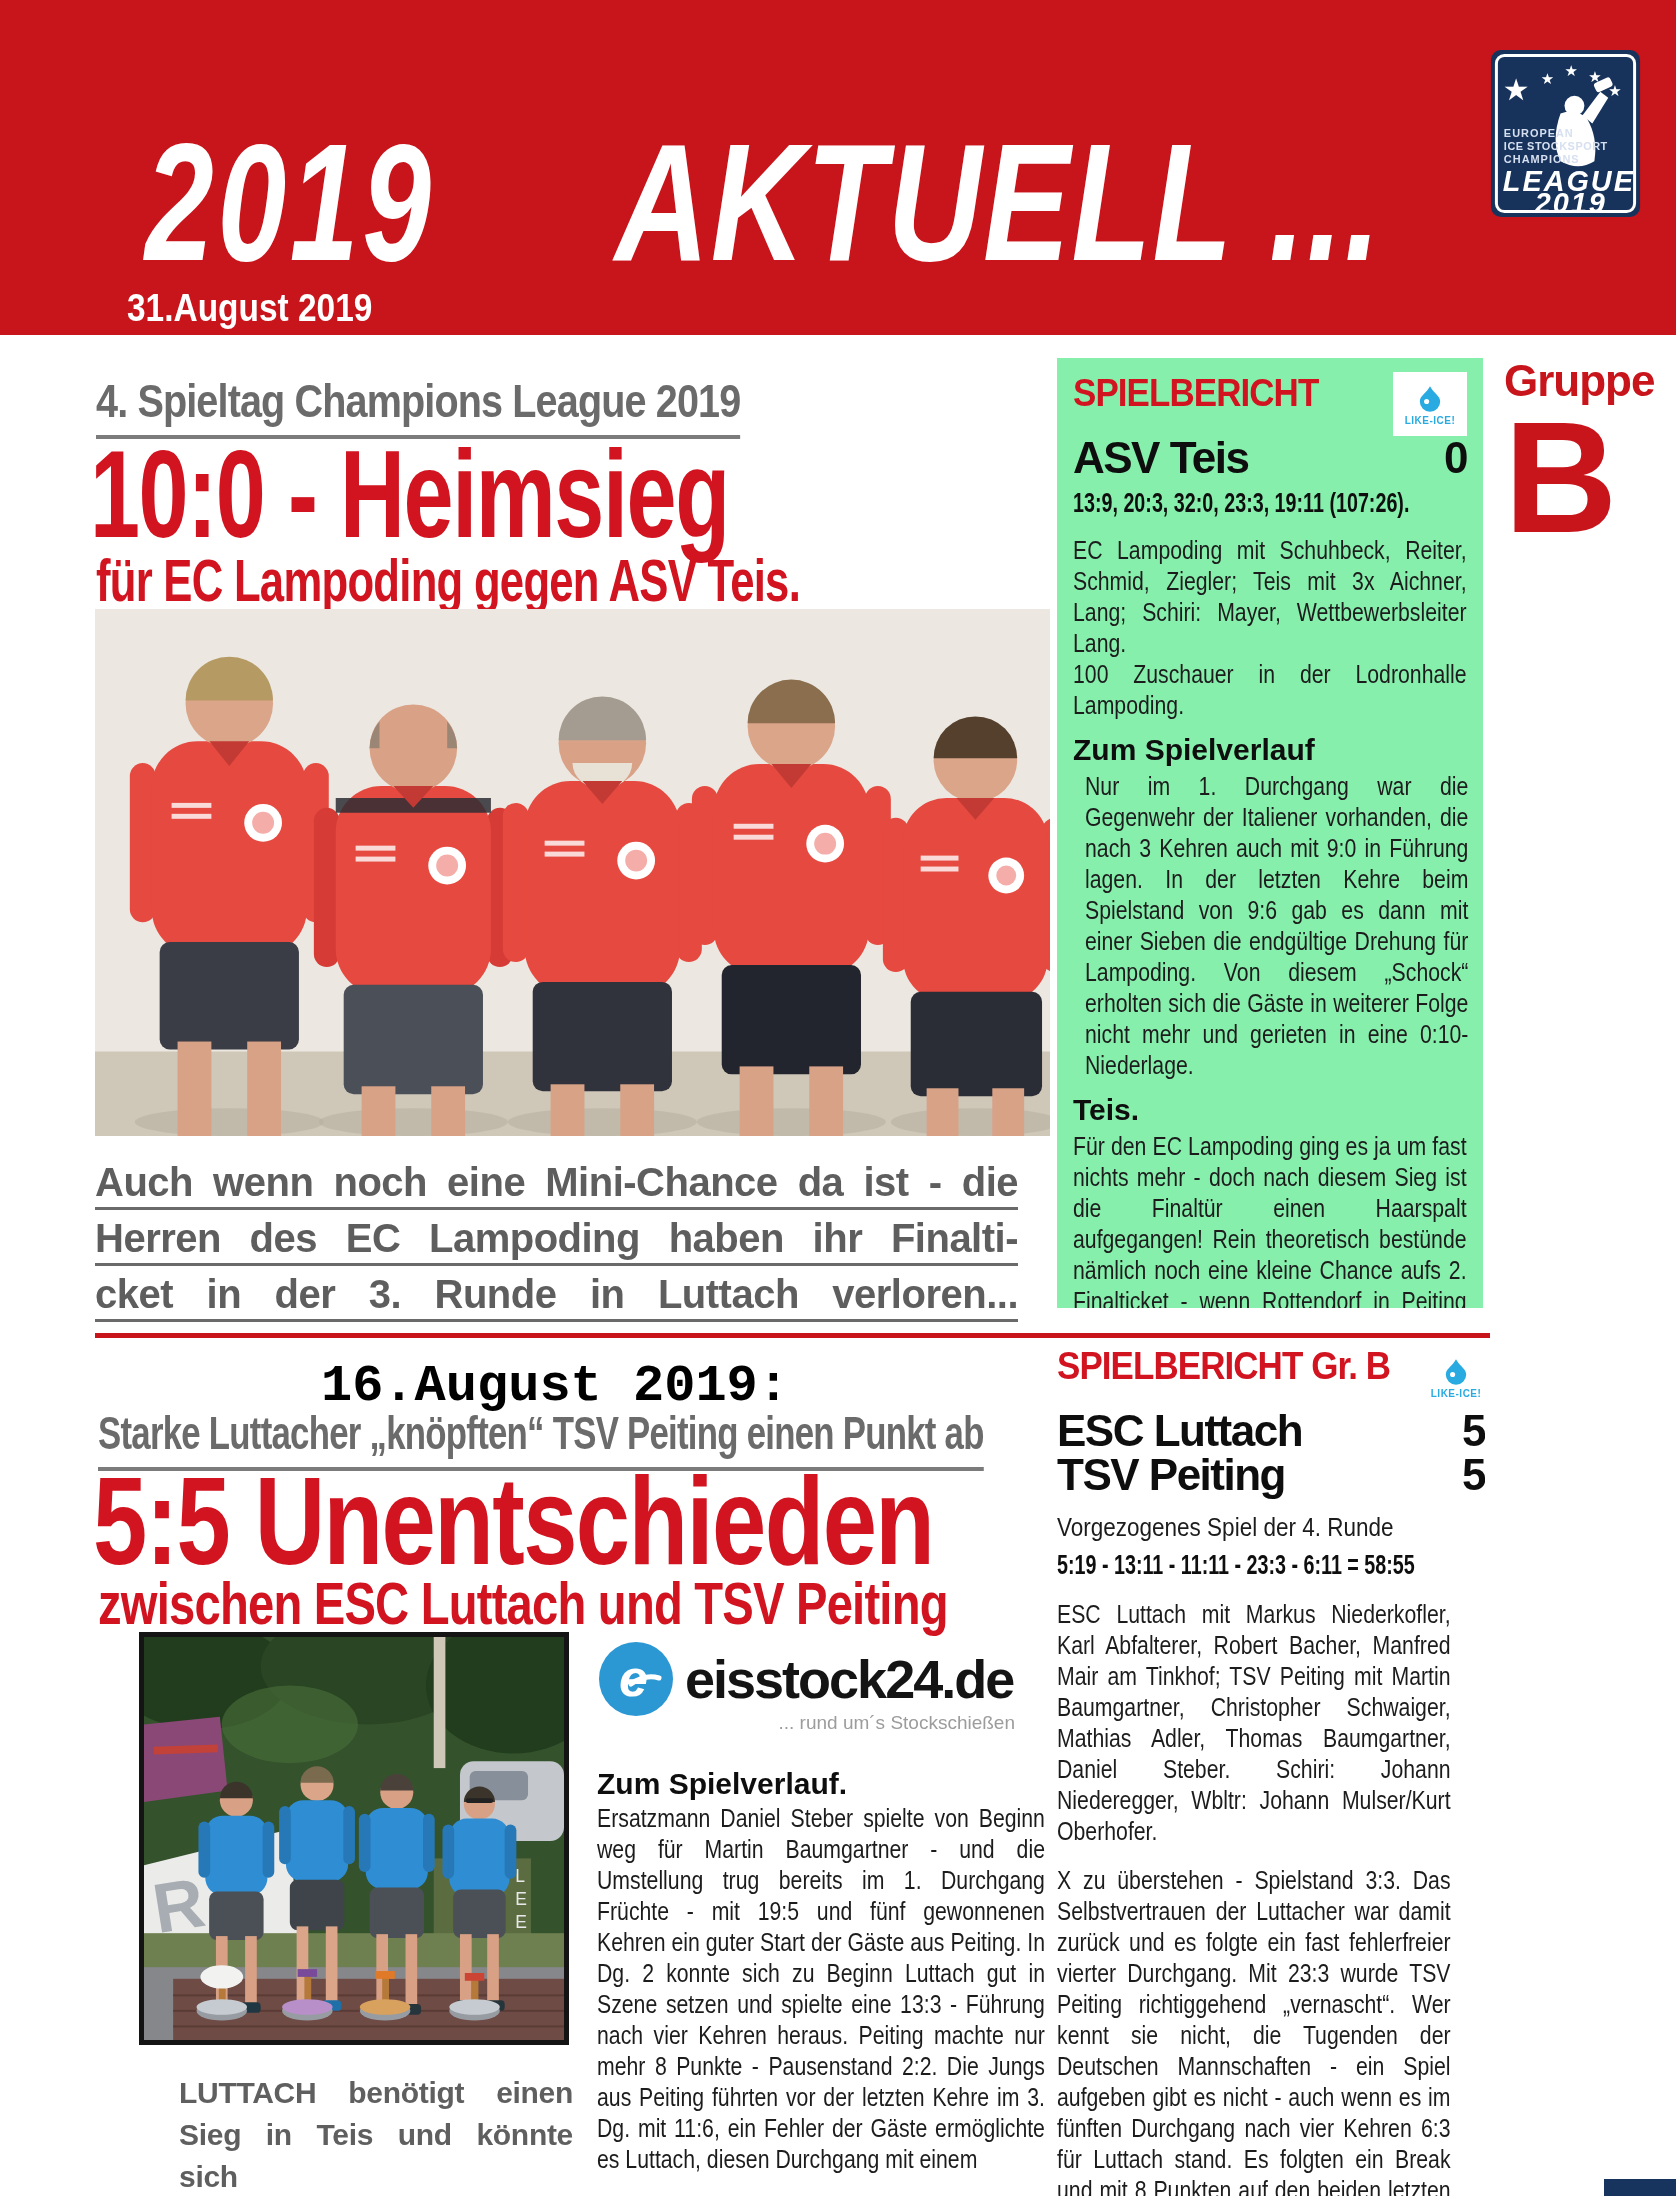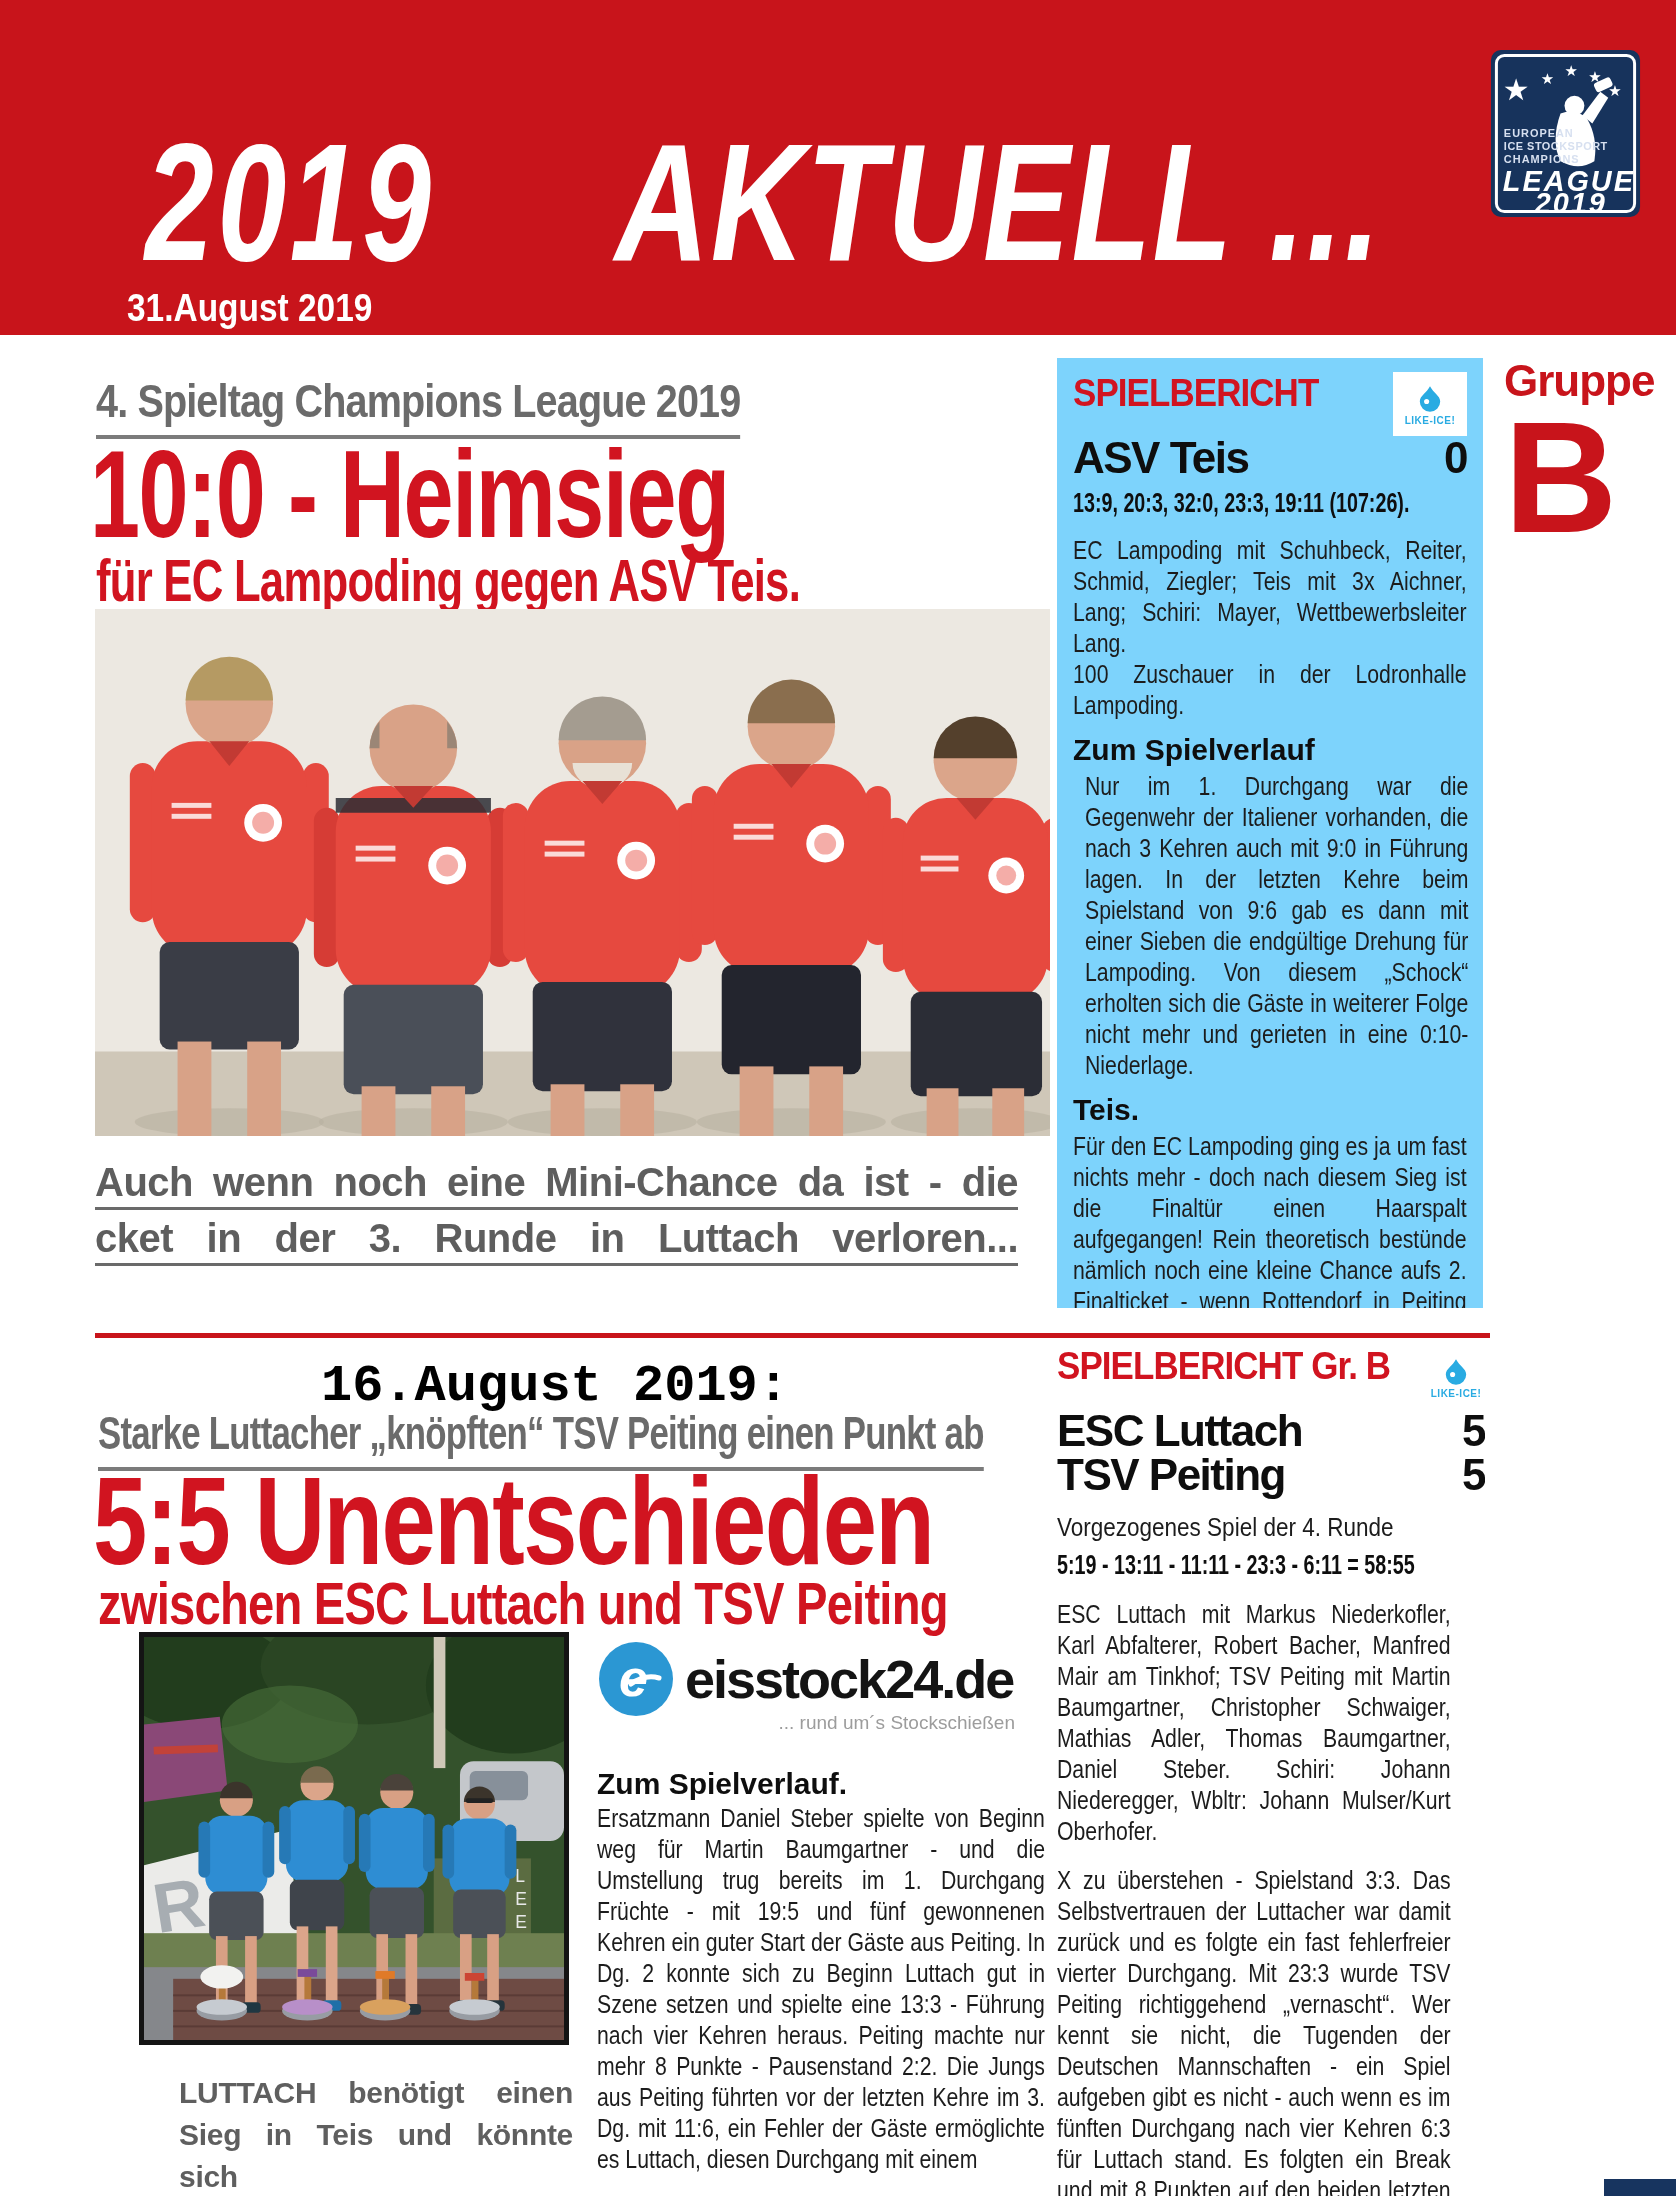--- a/index.html
+++ b/index.html
@@ -21,21 +21,21 @@
   #headline1{position:absolute;left:90px;top:422px;font-size:125px;font-weight:700;color:#d11420;
              white-space:nowrap;letter-spacing:-2px;transform:scaleX(.72);transform-origin:0 0;}
   #subheadline1{position:absolute;left:96px;top:547px;font-size:59px;font-weight:700;color:#d11420;
              white-space:nowrap;letter-spacing:-1px;transform:scaleX(.74);transform-origin:0 0;}
   .photo1{position:absolute;left:95px;top:609px;width:955px;height:527px;}
   #statement{position:absolute;left:95px;top:1154px;width:923px;}
   .stmt-line{font-size:40px;font-weight:700;color:#5e5e5e;line-height:56px;letter-spacing:-0.5px;
              text-align:justify;text-align-last:justify;text-decoration:underline;
              text-decoration-thickness:3px;text-decoration-color:#6a6a6a;text-underline-offset:11px;}
   
-  .panel{position:absolute;left:1057px;top:358px;width:426px;height:950px;background:#7dd3fc;
+  .panel{position:absolute;left:1057px;top:358px;width:426px;height:950px;background:#86efac;
          padding:14px 16px;box-sizing:border-box;overflow:hidden;}
   .rep-head{display:flex;justify-content:space-between;align-items:flex-start;}
   .rep-label{color:#d11420;font-weight:700;font-size:38px;letter-spacing:-1px;white-space:nowrap;
              transform:scaleX(.92);transform-origin:0 0;}
   .likeice{width:74px;height:64px;background:#fff;display:flex;flex-direction:column;align-items:center;
            justify-content:center;flex:0 0 auto;}
   .likeice-label{color:#29abe2;font-size:10px;font-weight:700;letter-spacing:0.5px;white-space:nowrap;}
   .team-row{display:flex;justify-content:space-between;font-weight:700;font-size:44px;line-height:44px;
             letter-spacing:-1.5px;color:#0e0e0e;}
   .detail-line{font-weight:700;font-size:27px;white-space:nowrap;color:#0e0e0e;margin-top:8px;
@@ -199,20 +199,21 @@
       <circle cx="916" cy="268" r="18" fill="#fff"></circle>
         <circle cx="916" cy="268" r="10" fill="#e6493f" opacity=".45"></circle>
       <rect x="820" y="385" width="132" height="105" rx="10" fill="#2b2d36"></rect>
       <rect x="836" y="482" width="32" height="48" fill="#d8a287"></rect>
         <rect x="902" y="482" width="32" height="48" fill="#d8a287"></rect>
     </g>
   </svg>
 
   <div id="statement">
     <div class="stmt-line">Auch wenn noch eine Mini-Chance da ist - die</div>
+    <div class="stmt-line">Herren des EC Lampoding haben ihr Finalti-</div>
     <div class="stmt-line">cket  in der 3. Runde in Luttach verloren...</div>
   </div>
 
   <aside class="panel">
     <div class="rep-head">
       <div class="rep-label">SPIELBERICHT</div>
       <div class="likeice">
         <svg width="34" height="32" viewBox="0 0 40 34">
           <path d="M20 2 C16 10 8 13 8 20 a12 12 0 0 0 24 0 C32 13 24 10 20 2 Z" fill="#29abe2"></path>
           <circle cx="16" cy="20" r="3" fill="#ffffff"></circle>

